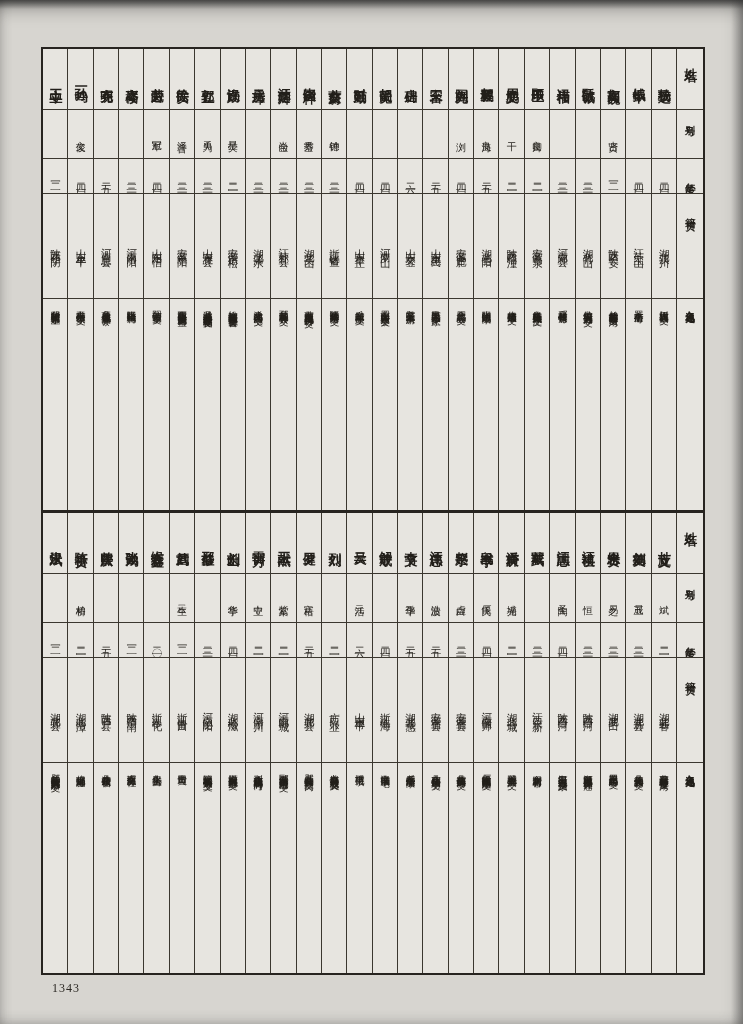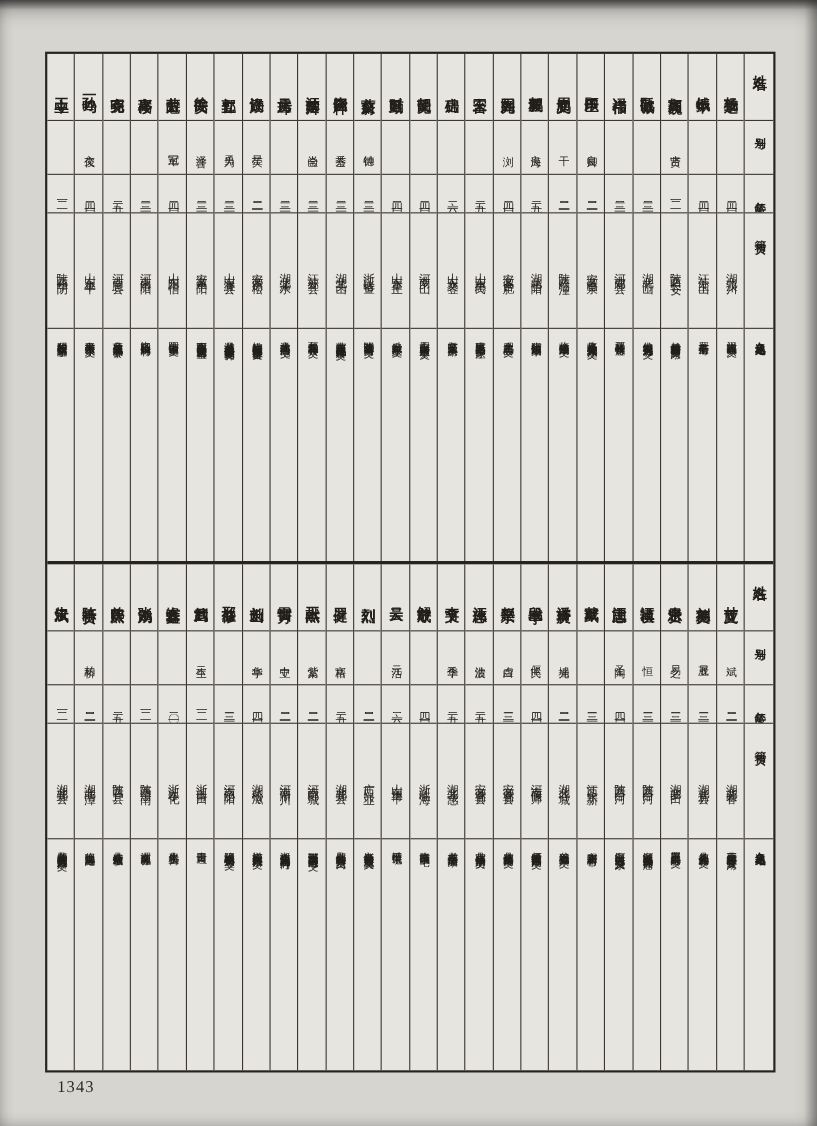--- a/index.html
+++ b/index.html
@@ -54,21 +54,21 @@
   .c-addr .vtext{font-size:9.5px;text-align:start;padding-top:4px;letter-spacing:.5px;}
 
   .header-col .vtext{font-weight:bold;text-align:start;}
   .h-name{font-size:12.5px;letter-spacing:12px;padding-top:9px;}
   .h-byname{font-size:11px;letter-spacing:9px;padding-top:7px;}
   .h-age{font-size:11px;letter-spacing:2px;text-align:center !important;}
   .h-native{font-size:11px;letter-spacing:26px;padding-top:16px;}
   .h-addr{font-size:11.5px;letter-spacing:14px;padding-top:11px;}
 
   .pagenum{
-    position:absolute;left:52px;top:981px;font-size:15px;color:#2b2823;letter-spacing:1px;
+    position:absolute;left:52px;top:981px;font-size:12px;color:#2b2823;letter-spacing:1px;
   }
 </style>
 </head>
 <body>
 
 <div class="paper"></div>
 <div class="edge-top"></div>
 <div class="edge-right"></div>
 
 <div class="table">

